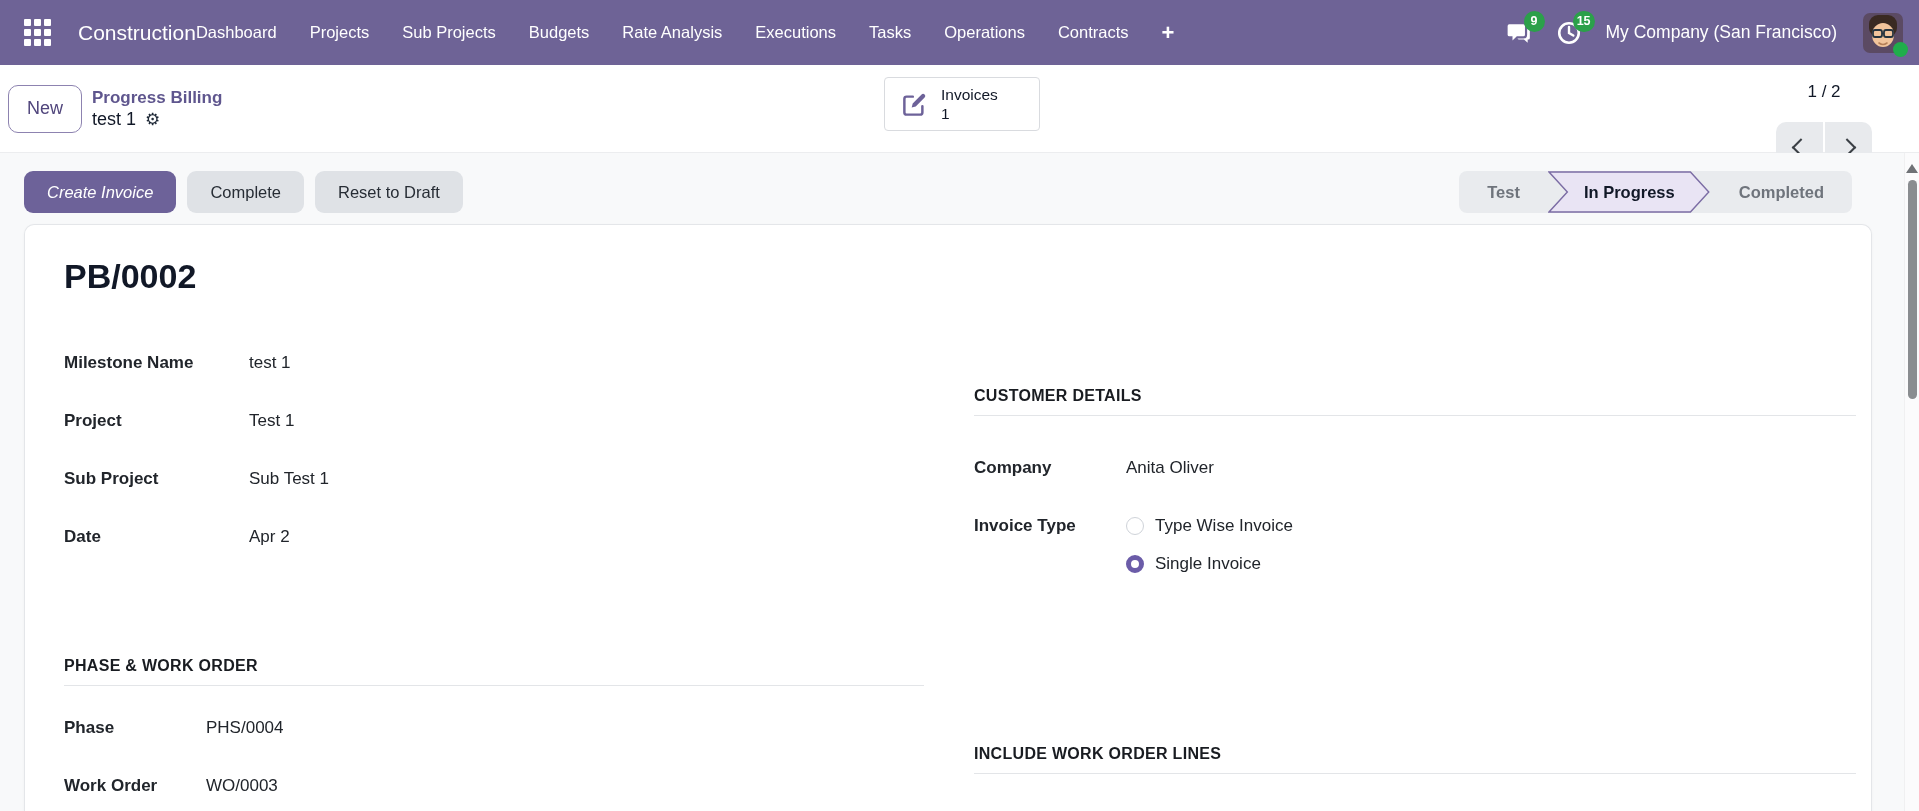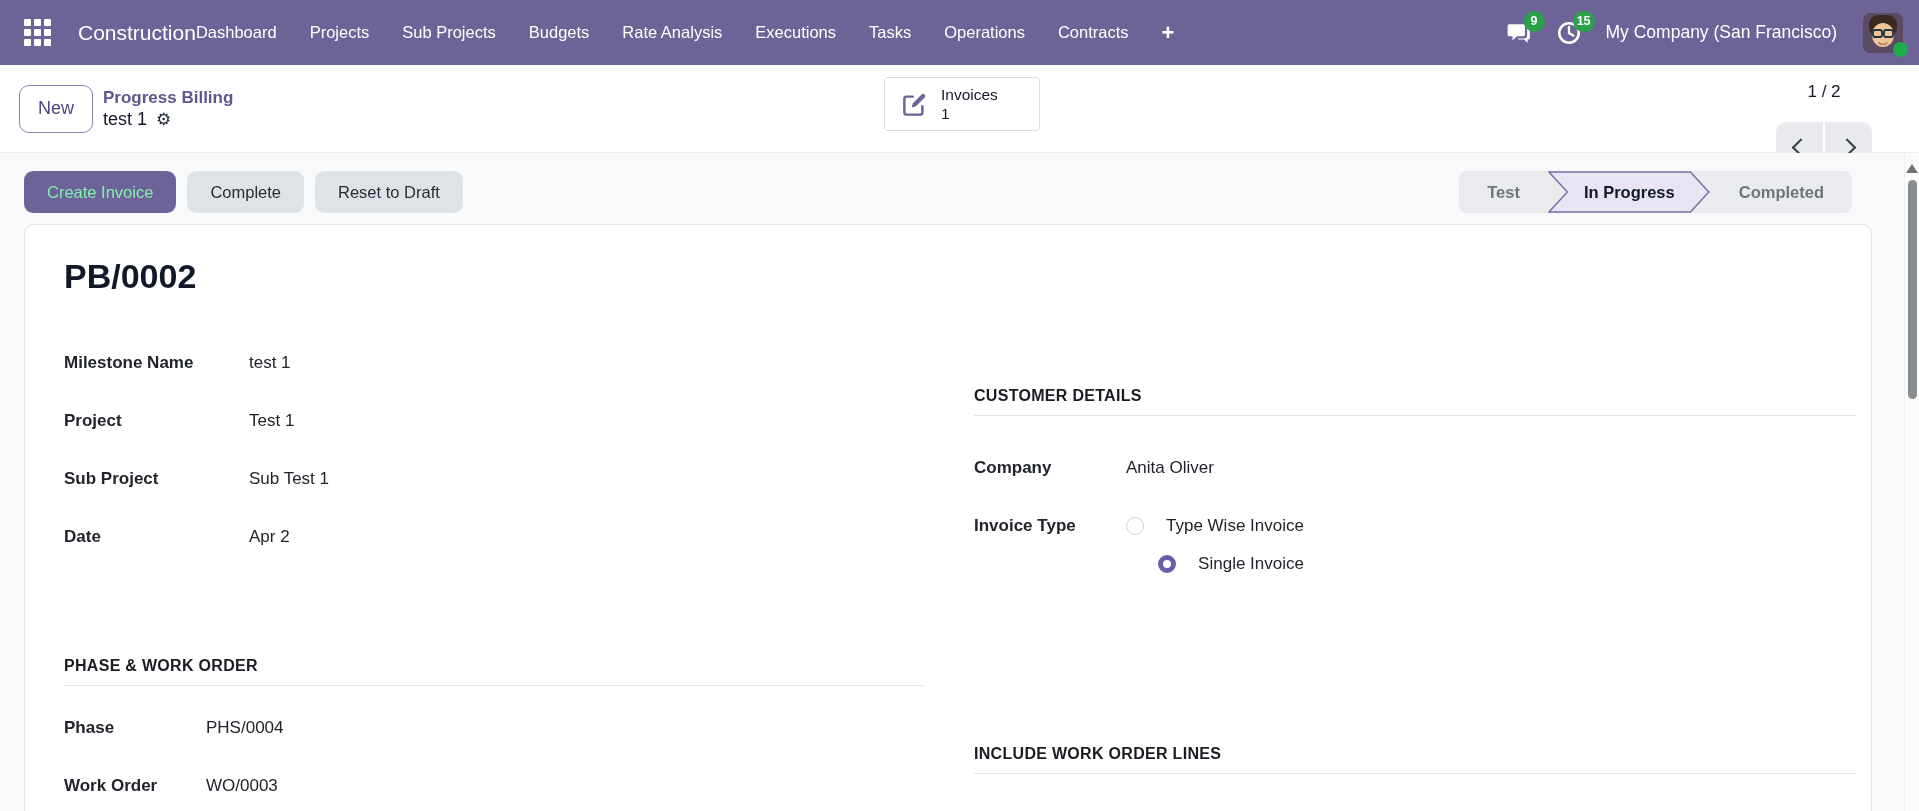--- a/index.html
+++ b/index.html
@@ -16,21 +16,21 @@
   .menu-plus { font-size:22px; font-weight:700; cursor:pointer; line-height:1; }
   .nav-right { margin-left:auto; display:flex; align-items:center; gap:24px; }
   .icon-btn { position:relative; cursor:pointer; width:26px; height:26px; }
   .badge { position:absolute; top:-9px; right:-13px; background:#2ba04a; color:#fff; font-size:12.5px; font-weight:700; min-width:21px; height:21px; border-radius:11px; display:flex; align-items:center; justify-content:center; padding:0 4px; }
   .company-name { font-size:17.5px; white-space:nowrap; cursor:pointer; }
   .avatar-wrap { position:relative; width:40px; height:40px; cursor:pointer; margin-left:2px; }
   .avatar { width:40px; height:40px; border-radius:7px; overflow:hidden; display:block; }
   .status-dot { position:absolute; right:-5px; bottom:-4px; width:15px; height:15px; border-radius:50%; background:#1fad4b; }
 
   
-  .control-panel { height:88px; background:#fff; position:relative; display:flex; align-items:center; padding:0 47px 0 19px; border-bottom:1px solid #ecedef; }
+  .control-panel { height:88px; background:#fff; position:relative; display:flex; align-items:center; padding:0 47px 0 8px; border-bottom:1px solid #ecedef; }
   .new-btn { width:74px; height:48px; background:#fff; border:1px solid #8d83b0; border-radius:10px; color:#50457c; font-size:18px; font-family:inherit; cursor:pointer; }
   .breadcrumb-block { margin-left:10px; display:flex; flex-direction:column; justify-content:center; gap:1px; }
   .breadcrumb-parent { color:#5f568e; font-size:17px; font-weight:600; cursor:pointer; }
   .breadcrumb-current { color:#111827; font-size:18px; display:flex; align-items:center; gap:9px; }
   .gear-icon { font-size:17px; color:#1f2937; cursor:pointer; line-height:1; }
   .invoices-btn { position:absolute; left:884px; top:12px; min-width:156px; height:54px; background:#fff; border:1px solid #d9dbdf; border-radius:4px; display:flex; align-items:center; gap:13px; padding:0 16px; cursor:pointer; }
   .invoices-text { display:flex; flex-direction:column; align-items:flex-start; line-height:1.25; }
   .invoices-label { font-size:15.5px; color:#111827; }
   .invoices-count { font-size:15.5px; color:#111827; }
   .pager { position:absolute; right:47px; top:17px; display:flex; align-items:center; gap:20px;flex-direction:column; }
@@ -40,21 +40,21 @@
   .pager-prev { border-radius:10px 0 0 10px; }
   .pager-next { border-radius:0 10px 10px 0; }
   .chev { width:13px; height:13px; border-left:2.6px solid #3a3f45; border-bottom:2.6px solid #3a3f45; }
   .chev-left { transform:rotate(45deg) translate(1px,-1px); }
   .chev-right { transform:rotate(-135deg) translate(1px,-1px); }
 
   
   .content { position:relative; height:658px; background:#f8f9fa; overflow:hidden; }
   .action-buttons { position:absolute; left:24px; top:18px; display:flex; gap:11px; }
   .btn { height:42px; border-radius:9px; font-size:16.5px; font-family:inherit; padding:0 23px; border:none; cursor:pointer; white-space:nowrap; }
-  .btn-primary { background:#6d6299; color:#86efac; }
+  .btn-primary { background:#6d6299; color:#ffffff;font-style:italic; }
   .btn-secondary { background:#dfe2e6; color:#272d35; }
 
   .statusbar { position:absolute; top:18px; right:67px; height:42px; background:#e9ebee; border-radius:8px; display:flex; align-items:stretch; }
   .status-step { padding:0 28px; font-size:16.5px; font-weight:600; color:#6f747c; display:flex; align-items:center; cursor:pointer; }
   .status-active { position:relative; padding:0 36px; display:flex; align-items:center; font-size:16.5px; font-weight:700; color:#111827; cursor:pointer; }
   .status-active svg { position:absolute; inset:0; width:100%; height:100%; }
   .status-active .lbl { position:relative; }
 
   .sheet { position:absolute; left:24px; right:47px; top:71px; height:620px; background:#fff; border:1px solid #e4e6e9; border-bottom:none; border-radius:10px 10px 0 0; box-shadow:0 1px 3px rgba(0,0,0,.04); }
   .sheet-inner { position:relative; width:100%; height:100%; }
@@ -65,21 +65,21 @@
   .field-value { font-size:17px; color:#21252b; cursor:text; }
   .group-left-fields { position:absolute; left:39px; top:128px; width:860px; }
   .group-left-fields .field-label { width:185px; }
 
   .section-heading { font-size:16px; font-weight:700; color:#191c21; letter-spacing:.3px; padding-bottom:10px; border-bottom:1px solid #e3e5e8; }
 
   .customer-group { position:absolute; left:949px; top:162px; width:882px; }
   .customer-group .rows { margin-top:42px; }
   .customer-group .field-label { width:152px; }
   .radio-options { display:flex; flex-direction:column; gap:18px; }
-  .radio-option { display:flex; align-items:center; gap:22px; cursor:pointer;justify-content:flex-end; }
+  .radio-option { display:flex; align-items:center; gap:11px; cursor:pointer; }
   .radio { width:18px; height:18px; border-radius:50%; background:#fff; flex:none; }
   .radio-off { border:1px solid #cfd3d9; }
   .radio-on { border:5.5px solid #6b5ca8; }
   .radio-label { font-size:17px; color:#21252b; }
 
   .phase-group { position:absolute; left:39px; top:432px; width:860px; }
   .phase-group .rows { margin-top:32px; }
   .phase-group .field-label { width:142px; }
 
   .include-group { position:absolute; left:949px; top:520px; width:882px; }

